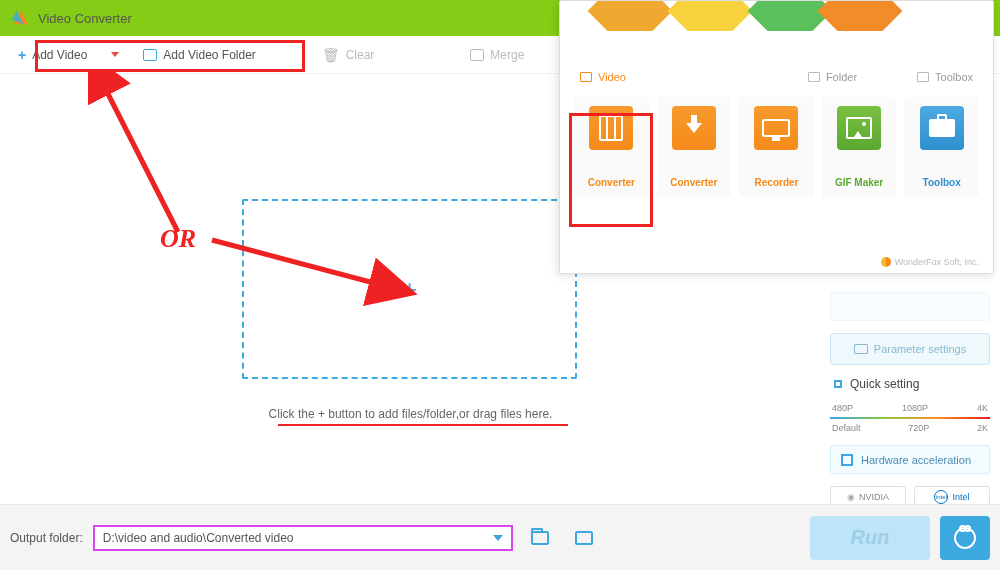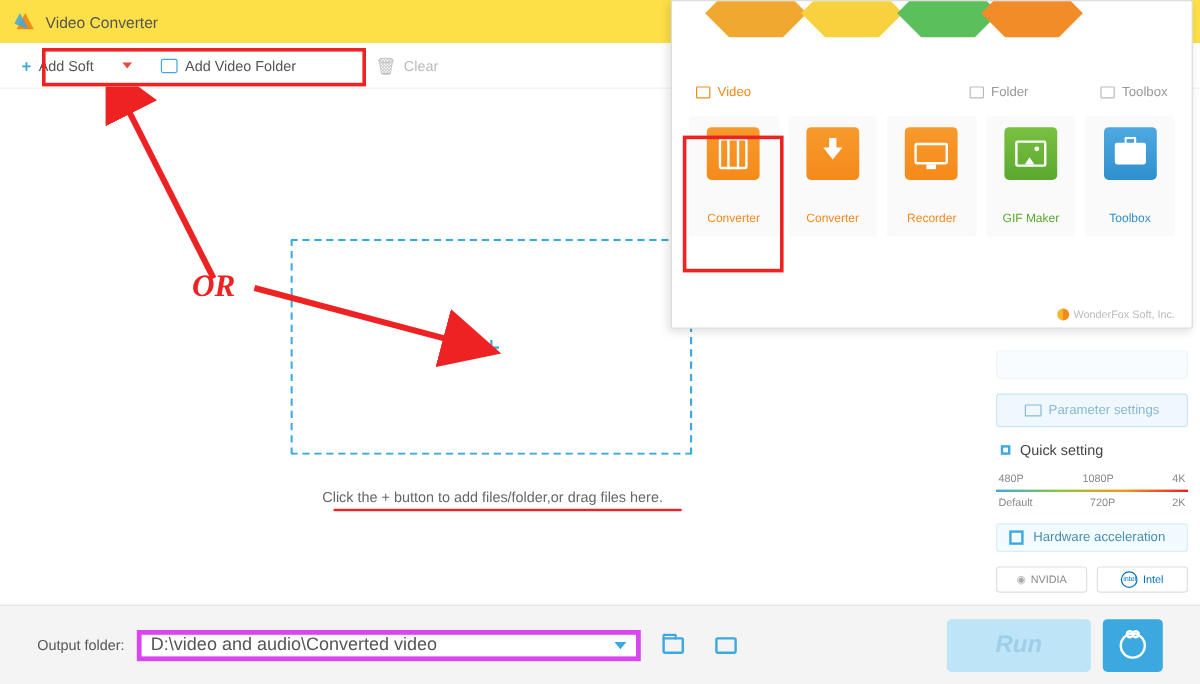--- a/index.html
+++ b/index.html
@@ -1,50 +1,50 @@
 <!DOCTYPE html>
 <html><head>
 <meta charset="utf-8">
 <style>
 * { margin: 0; padding: 0; box-sizing: border-box; font-family: Arial, sans-serif; }
 body { width: 1000px; height: 570px; background: #f8f8f8; position: relative; overflow: hidden; }
 
-.titlebar { height: 36px; background: #fde047; display: flex; align-items: center; padding: 0 12px; gap: 8px; text-align: right; }
+.titlebar { height: 36px; background: #84cc16; display: flex; align-items: center; padding: 0 12px; gap: 8px; text-align: right; }
 .logo-icon { width: 18px; height: 18px; }
 .titlebar-text { font-size: 13px; color: #555; }
 
 .toolbar { height: 38px; background: #fff; display: flex; align-items: center; border-bottom: 1px solid #eee; }
 .tb-btn { height: 100%; display: flex; align-items: center; padding: 0 18px; font-size: 12px; color: #555; gap: 6px; cursor: pointer; }
 .plus-icon { color: #3ba8e0; font-weight: bold; font-size: 14px; }
 .folder-video-icon { width: 14px; height: 12px; border: 1px solid #3ba8e0; border-radius: 2px; position: relative; }
 .merge-icon { width: 14px; height: 12px; border: 1px solid #bbb; border-radius: 2px; }
 .dropdown-arrow { width: 0; height: 0; border-left: 4px solid transparent; border-right: 4px solid transparent; border-top: 5px solid #e74c3c; margin: 0 6px; }
 .trash-icon { color: #bbb; font-size: 14px; }
 .disabled { color: #bbb; }
 
 .main { position: absolute; top: 74px; left: 0; right: 180px; bottom: 66px; background: #fff; }
 .dropzone { position: absolute; left: 242px; top: 125px; width: 335px; height: 180px; border: 2px dashed #3ba8e0; border-radius: 2px; display: flex; align-items: center; justify-content: center; }
 .dz-plus { color: #3ba8e0; font-size: 26px; font-weight: 300; }
 .dz-text { position: absolute; left: 244px; top: 333px; font-size: 12px; color: #666; width: 333px; text-align: center; }
 .dz-underline { position: absolute; left: 278px; top: 350px; width: 290px; height: 2px; background: #e22; }
 
-.sidebar { position: absolute; right: 0; top: 74px; width: 180px; bottom: 66px; background: #fff; padding: 218px 10px 10px 10px; display: flex; flex-direction: column; gap: 12px; }
+.sidebar { position: absolute; right: 0; top: 74px; width: 180px; bottom: 52px; background: #fff; padding: 218px 10px 10px 10px; display: flex; flex-direction: column; gap: 12px; }
 .sb-btn { height: 34px; border: 1px solid #cce6f5; border-radius: 3px; background: #eef8fd; display: flex; align-items: center; justify-content: center; font-size: 11px; color: #8bb8d0; gap: 6px; }
 .quick-row { display: flex; align-items: center; gap: 8px; font-size: 12px; color: #444; padding-left: 4px; }
 .quick-dot { width: 8px; height: 8px; border: 2px solid #3ba8e0; background: #fff; }
 .scale { display: flex; justify-content: space-between; font-size: 9px; color: #888; padding: 0 2px; }
 .scale-line { height: 2px; background: linear-gradient(to right, #3ba8e0, #8dc63f, #f7941d, #ed1c24); margin: 4px 0; }
 .hw-btn { height: 30px; border: 1px solid #d8eef9; border-radius: 3px; background: #f2fbff; display: flex; align-items: center; font-size: 11px; color: #4a8db3; gap: 8px; padding: 0 10px; }
 .vendor-row { display: flex; gap: 8px; }
 .vendor { flex: 1; height: 22px; border: 1px solid #e0e0e0; border-radius: 3px; display: flex; align-items: center; justify-content: center; font-size: 9px; color: #888; gap: 4px; }
 .intel-circle { width: 14px; height: 14px; border-radius: 50%; border: 1px solid #0071c5; display: flex; align-items: center; justify-content: center; font-size: 6px; color: #0071c5; }
 
-.bottombar { position: absolute; bottom: 0; left: 0; right: 0; height: 66px; background: #f4f4f4; display: flex; align-items: center; padding: 0 31px; gap: 10px; border-top: 1px solid #e5e5e5; }
+.bottombar { position: absolute; bottom: 0; left: 0; right: 0; height: 66px; background: #f4f4f4; display: flex; align-items: center; padding: 0 10px; gap: 10px; border-top: 1px solid #e5e5e5; }
 .out-label { font-size: 12px; color: #555; }
-.out-input { flex: 0 0 420px; height: 26px; border: 4px solid #d946ef; background: #fff; padding: 0 8px; font-size: 15px; color: #555; display: flex; align-items: center; justify-content: space-between; }
+.out-input { flex: 0 0 420px; height: 26px; border: 2px solid #d946ef; background: #fff; padding: 0 8px; font-size: 12px; color: #555; display: flex; align-items: center; justify-content: space-between; }
 .out-arrow { width: 0; height: 0; border-left: 5px solid transparent; border-right: 5px solid transparent; border-top: 6px solid #3ba8e0; }
 .icon-btn { width: 34px; height: 26px; display: flex; align-items: center; justify-content: center; cursor: pointer; }
 .folder-open { width: 18px; height: 14px; border: 2px solid #3ba8e0; border-radius: 0 2px 2px 2px; position: relative; }
 .folder-open::before { content: ''; position: absolute; top: -5px; left: -2px; width: 8px; height: 3px; border: 2px solid #3ba8e0; border-bottom: none; border-radius: 2px 2px 0 0; }
 .video-out { width: 18px; height: 14px; border: 2px solid #3ba8e0; border-radius: 2px; }
 .run-btn { margin-left: auto; width: 120px; height: 44px; background: #bde4f7; border-radius: 4px; display: flex; align-items: center; justify-content: center; font-size: 20px; font-style: italic; font-weight: bold; color: #9fcfe8; }
 .clock-btn { width: 50px; height: 44px; background: #3ba8e0; border-radius: 4px; display: flex; align-items: center; justify-content: center; }
 .clock { width: 22px; height: 22px; border: 2px solid #fff; border-radius: 50%; position: relative; }
 .clock::before { content: ''; position: absolute; top: -4px; left: 3px; width: 3px; height: 3px; border: 2px solid #fff; border-radius: 50%; }
 .clock::after { content: ''; position: absolute; top: -4px; right: 3px; width: 3px; height: 3px; border: 2px solid #fff; border-radius: 50%; }
@@ -54,21 +54,21 @@
 .overlay-head { height: 30px; position: relative; overflow: hidden; }
 .tri { position: absolute; top: -20px; width: 60px; height: 60px; transform: rotate(45deg); }
 .tri.a { left: 40px; background: #f0a830; }
 .tri.b { left: 120px; background: #f7d23e; }
 .tri.c { left: 200px; background: #5bbf5b; }
 .tri.d { left: 270px; background: #f28c28; }
 .overlay-cats { display: flex; gap: 60px; padding: 40px 20px 6px 20px; font-size: 11px; color: #999; }
 .cat { display: flex; align-items: center; gap: 6px; text-align: right; }
 .cat-ico { width: 12px; height: 10px; border: 1.5px solid #bbb; border-radius: 1px; }
 .overlay-grid { display: flex; gap: 8px; padding: 8px 14px; }
-.tool { width: 76px; height: 100px; background: #fafafa; border-radius: 2px; display: flex; flex-direction: column; align-items: center; justify-content: center; gap: 27px; font-size: 10px; font-weight: normal; }
+.tool { width: 76px; height: 100px; background: #fafafa; border-radius: 2px; display: flex; flex-direction: column; align-items: center; justify-content: center; gap: 27px; font-size: 10px; font-weight: bold; }
 .tool-ico { width: 44px; height: 44px; border-radius: 4px; display: flex; align-items: center; justify-content: center; position: relative; }
 .conv-ico { background: linear-gradient(#f79a2c,#f58a1a); }
 .conv-inner { width: 24px; height: 26px; border: 2px solid #fff; border-radius: 2px; position: relative; }
 .conv-inner::before,.conv-inner::after { content: ''; position: absolute; width: 2px; height: 24px; background: #fff; top: 0; }
 .conv-inner::before { left: 5px; }
 .conv-inner::after { right: 5px; }
 .dl-ico { background: linear-gradient(#f79a2c,#f58a1a); }
 .dl-arrow { width: 0; height: 0; border-left: 8px solid transparent; border-right: 8px solid transparent; border-top: 10px solid #fff; position: relative; }
 .dl-arrow::before { content: ''; position: absolute; top: -18px; left: -3px; width: 6px; height: 10px; background: #fff; }
 .rec-ico { background: linear-gradient(#f79a2c,#f58a1a); }
@@ -101,33 +101,37 @@
   <svg class="logo-icon" viewBox="0 0 20 20">
     <polygon points="10,2 18,17 2,17" fill="#f58a1a"></polygon>
     <polygon points="5,2 13,17 0,12" fill="#3ba8e0" opacity=".85"></polygon>
   </svg>
   <span class="titlebar-text">Video Converter</span>
 </div>
 
 <div class="toolbar">
   <div class="tb-btn">
     <span class="plus-icon">+</span>
-    <span>Add Soft</span>
+    <span>Add Video</span>
   </div>
   <div class="dropdown-arrow"></div>
   <div class="tb-btn">
     <span class="folder-video-icon"></span>
     <span>Add Video Folder</span>
   </div>
   <div style="width:30px"></div>
   <div class="tb-btn disabled">
     <span class="trash-icon">🗑</span>
     <span>Clear</span>
   </div>
   <div style="width:60px"></div>
+  <div class="tb-btn disabled">
+    <span class="merge-icon"></span>
+    <span>Merge</span>
+  </div>
 </div>
 
 <div class="main">
   <div class="dropzone">
     <span class="dz-plus">+</span>
   </div>
   <div class="dz-text">Click the + button to add files/folder,or drag files here.</div>
   <div class="dz-underline"></div>
 </div>
 

